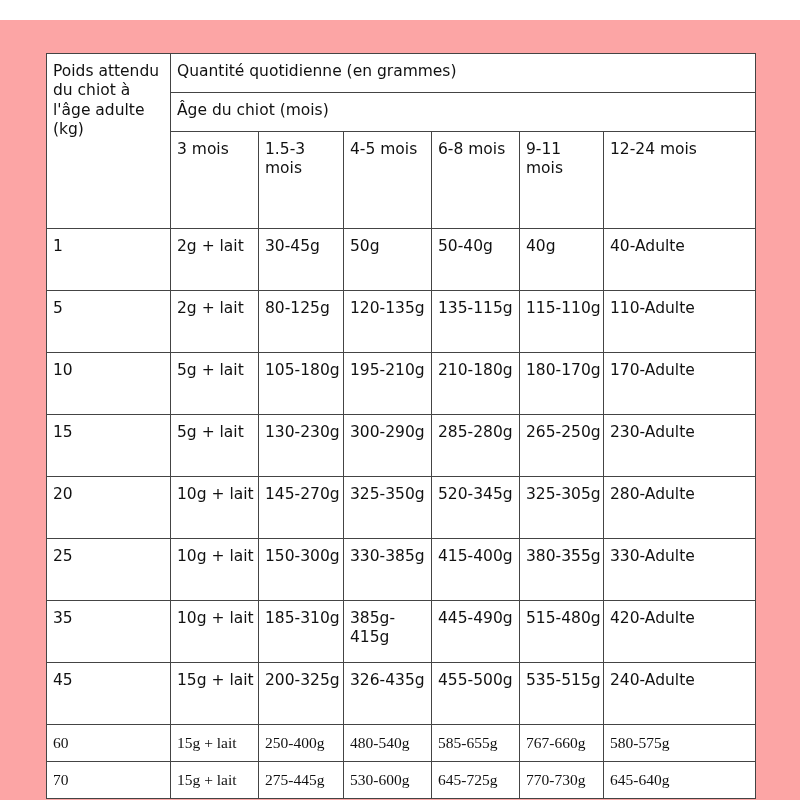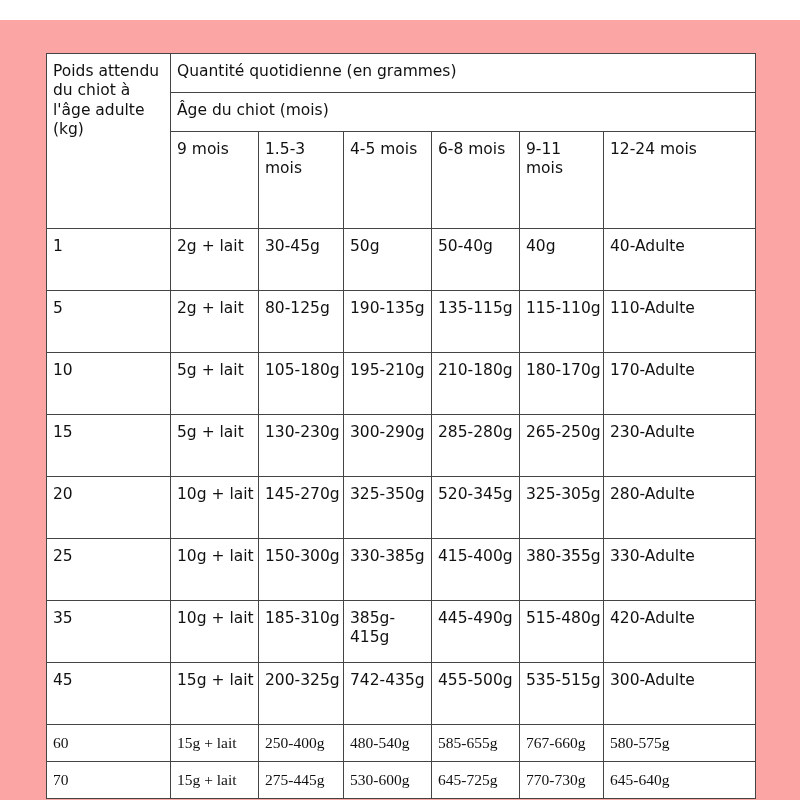--- a/index.html
+++ b/index.html
@@ -77,42 +77,42 @@
     </colgroup>
     <tbody>
       <tr class="hdr-band">
         <td class="wrap rowhead-cell" rowspan="3">Poids attendu du chiot à l'âge adulte (kg)</td>
         <td colspan="6">Quantité quotidienne (en grammes)</td>
       </tr>
       <tr class="hdr-band">
         <td colspan="6">Âge du chiot (mois)</td>
       </tr>
       <tr class="hdr-cols">
-        <td>9 mois</td>
+        <td>3 mois</td>
         <td class="wrap">1.5-3 mois</td>
         <td>4-5 mois</td>
         <td>6-8 mois</td>
         <td class="wrap">9-11 mois</td>
         <td>12-24 mois</td>
       </tr>
 
       <tr class="data-row">
         <td>1</td>
         <td>2g + lait</td>
         <td>30-45g</td>
         <td>50g</td>
         <td>50-40g</td>
         <td>40g</td>
         <td>40-Adulte</td>
       </tr>
       <tr class="data-row">
         <td>5</td>
         <td>2g + lait</td>
         <td>80-125g</td>
-        <td>190-135g</td>
+        <td>120-135g</td>
         <td>135-115g</td>
         <td>115-110g</td>
         <td>110-Adulte</td>
       </tr>
       <tr class="data-row">
         <td>10</td>
         <td>5g + lait</td>
         <td>105-180g</td>
         <td>195-210g</td>
         <td>210-180g</td>
@@ -152,24 +152,24 @@
         <td>185-310g</td>
         <td class="wrap">385g-415g</td>
         <td>445-490g</td>
         <td>515-480g</td>
         <td>420-Adulte</td>
       </tr>
       <tr class="data-row">
         <td>45</td>
         <td>15g + lait</td>
         <td>200-325g</td>
-        <td>742-435g</td>
+        <td>326-435g</td>
         <td>455-500g</td>
         <td>535-515g</td>
-        <td>300-Adulte</td>
+        <td>240-Adulte</td>
       </tr>
       <tr class="data-row short">
         <td>60</td>
         <td>15g + lait</td>
         <td>250-400g</td>
         <td>480-540g</td>
         <td>585-655g</td>
         <td>767-660g</td>
         <td>580-575g</td>
       </tr>

